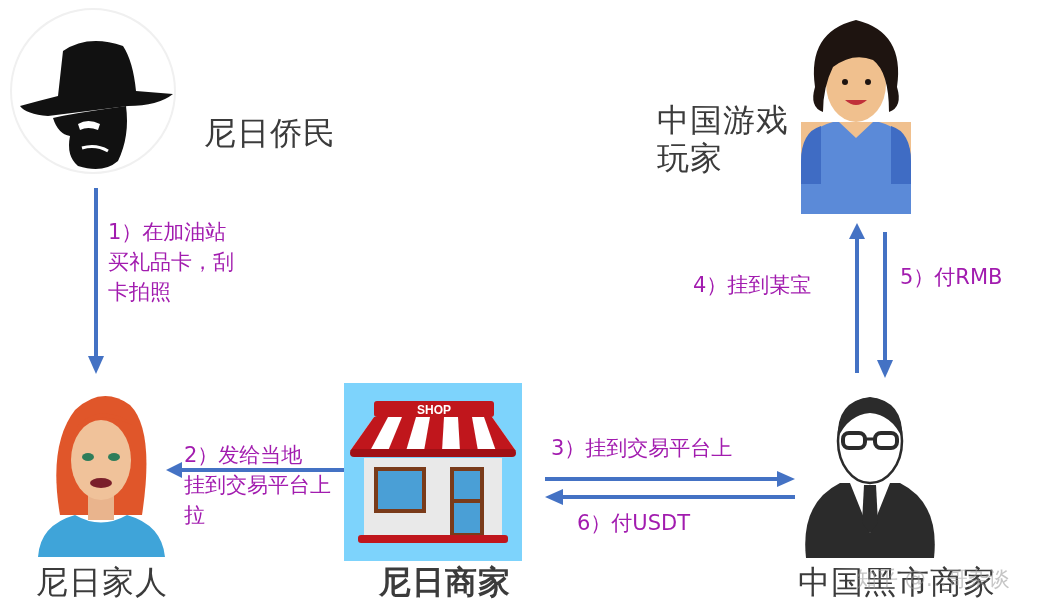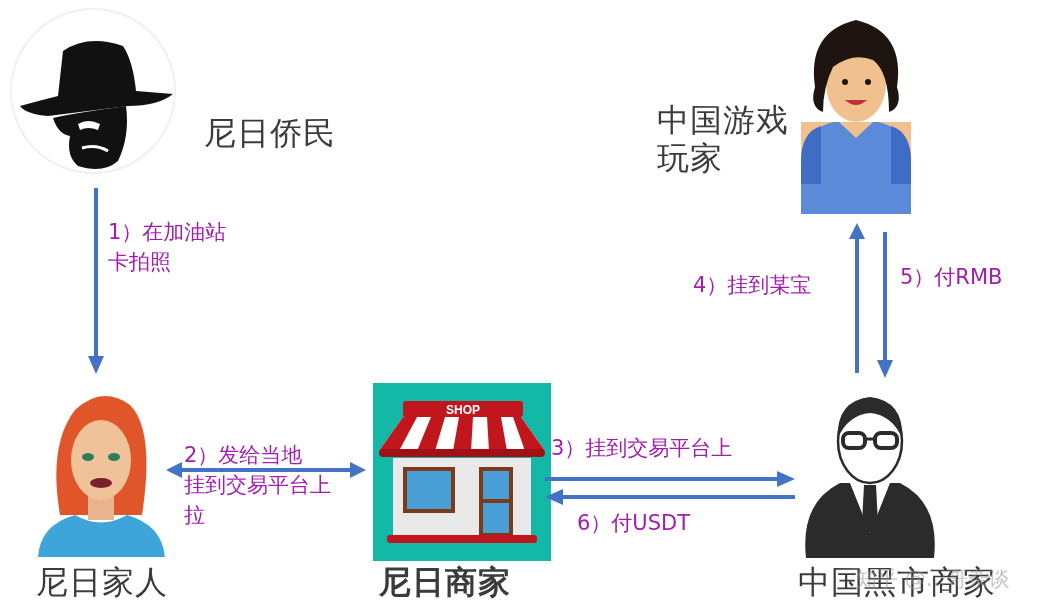--- a/index.html
+++ b/index.html
@@ -27,20 +27,21 @@
 <div class="abs label-lg" style="left:193px;top:114px;margin-left:11px;">尼日侨民</div>
 
 <div class="abs" style="left:86px;top:188px;">
   <svg width="20" height="190" viewBox="0 0 20 190">
     <line x1="10" y1="0" x2="10" y2="172" stroke="#4472c4" stroke-width="4"></line>
     <polygon points="2,168 18,168 10,186" fill="#4472c4"></polygon>
   </svg>
 </div>
 <div class="abs label-sm" style="left:108px;top:217px;">
   <div class="step">1）在加油站</div>
+  <div class="step">买礼品卡，刮</div>
   <div class="step">卡拍照</div>
 </div>
 
 <div class="abs" style="left:30px;top:385px;width:140px;height:172px;">
   <svg width="140" height="172" viewBox="0 0 140 172">
     <path d="M30 130 Q18 60 45 25 Q72 0 100 20 Q125 45 112 130 Z" fill="#e0562a"></path>
     <rect x="58" y="100" width="26" height="35" fill="#e9b48d"></rect>
     <ellipse cx="71" cy="75" rx="30" ry="40" fill="#f0c29a"></ellipse>
     <path d="M40 55 Q60 20 102 40 Q95 30 72 28 Q48 32 40 55 Z" fill="#e0562a"></path>
     <ellipse cx="58" cy="72" rx="6" ry="4" fill="#2e7d5a"></ellipse>
@@ -57,21 +58,21 @@
     <polygon points="0,9 16,1 16,17" fill="#4472c4"></polygon>
     <polygon points="200,9 184,1 184,17" fill="#4472c4"></polygon>
   </svg>
 </div>
 <div class="abs label-sm" style="left:184px;top:440px;">
   <div class="step">2）发给当地</div>
   <div class="step">挂到交易平台上</div>
   <div class="step">拉</div>
 </div>
 
-<div class="abs" style="left:373px;top:383px;width:178px;height:178px;background:#14b8a6;">
+<div class="abs" style="left:344px;top:383px;width:178px;height:178px;background:#7dd3fc;">
   <svg width="178" height="178" viewBox="0 0 178 178">
     <rect x="20" y="75" width="138" height="80" fill="#e9e9e9"></rect>
     <rect x="30" y="18" width="120" height="16" rx="3" fill="#c0161c"></rect>
     <text x="90" y="31" text-anchor="middle" font-size="12" font-weight="bold" fill="#fff" font-family="Liberation Sans, sans-serif">SHOP</text>
     <polygon points="30,34 148,34 172,68 6,68" fill="#fff"></polygon>
     <polygon points="30,34 44,34 26,68 6,68" fill="#c0161c"></polygon>
     <polygon points="58,34 72,34 62,68 44,68" fill="#c0161c"></polygon>
     <polygon points="86,34 100,34 98,68 80,68" fill="#c0161c"></polygon>
     <polygon points="114,34 128,34 134,68 116,68" fill="#c0161c"></polygon>
     <polygon points="140,34 148,34 172,68 152,68" fill="#c0161c"></polygon>

